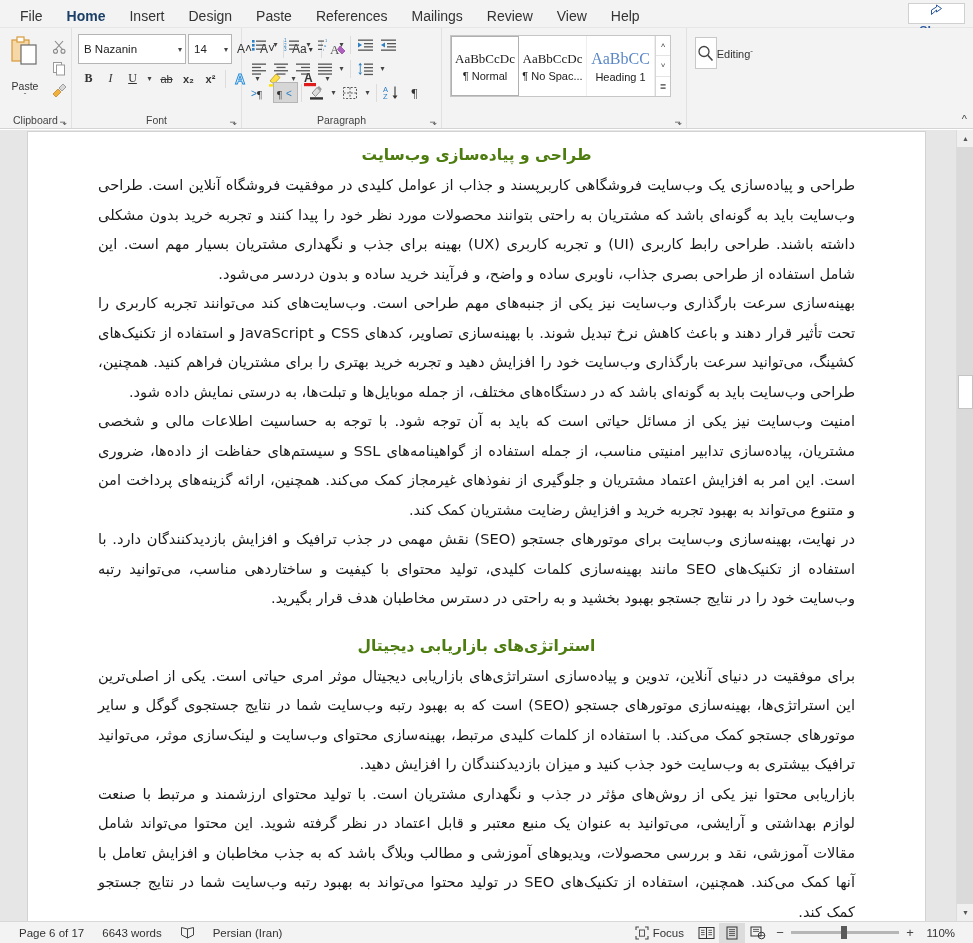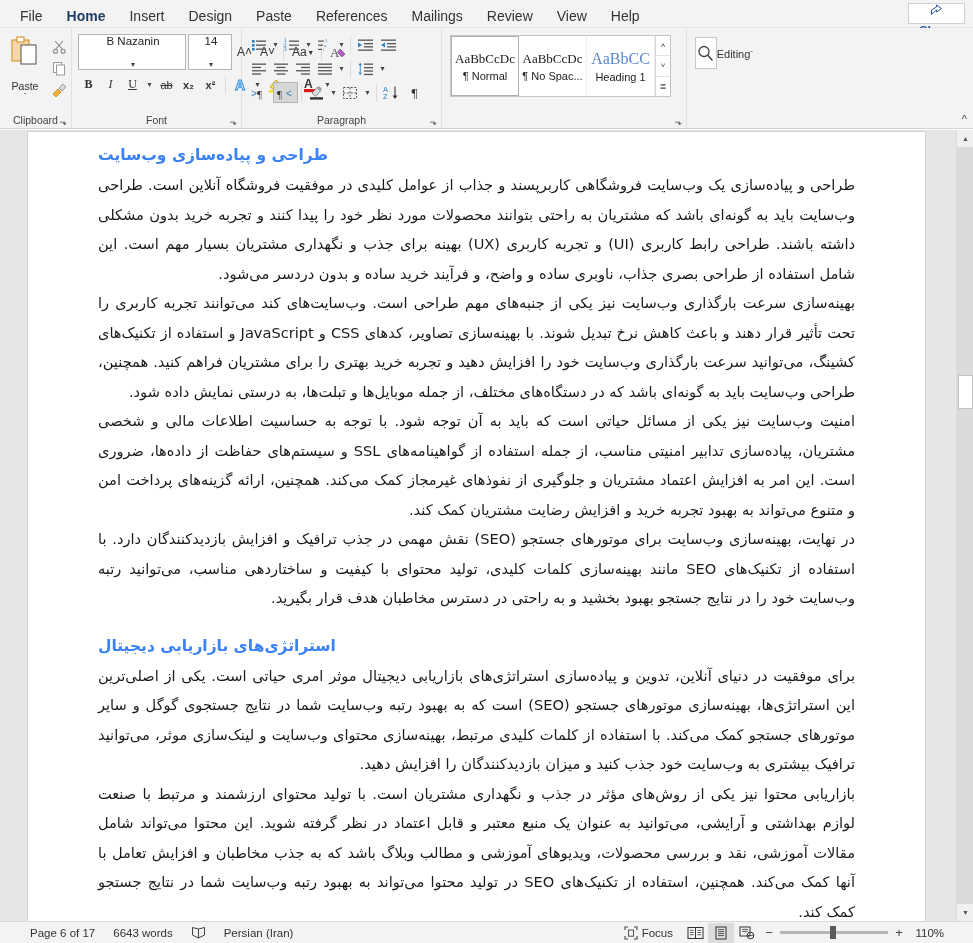--- a/index.html
+++ b/index.html
@@ -96,23 +96,23 @@
     display: flex; flex-direction: column; gap: 2px;
     padding-top: 5px; margin-left: 1px;
   }
   .clip-small { width: 20px; height: 20px; display:flex; align-items:center; justify-content:center; cursor:pointer;}
 
   
   .font-group { width: 170px; }
   .font-row1 { display: flex; align-items: center; gap: 2px; padding: 3px 0 0 2px; }
   .font-row2 { display: flex; align-items: center; gap: 1px; padding: 4px 0 0 2px; }
   .combo {
-    height: 36px; background: #fff; border: 1px solid #b5b5b5;
+    height: 30px; background: #fff; border: 1px solid #b5b5b5;
     display: flex; align-items: center; justify-content: space-between;
-    font-size: 11.5px; color: #222; padding: 0 3px 0 5px; cursor: pointer; flex-direction: column;
+    font-size: 11.5px; color: #222; padding: 0 3px 0 5px; cursor: pointer;
   }
   .combo.font-name { width: 108px; }
   .combo.font-size { width: 44px; }
   .combo .cv { font-size: 8px; color: #444; }
   .btn {
     min-width: 21px; height: 21px;
     display: inline-flex; align-items: center; justify-content: center;
     font-size: 12px; color: #333; cursor: pointer; padding: 0 2px;
     border: 1px solid transparent;
   }
@@ -181,23 +181,23 @@
   }
   .doc-content {
     padding: 8px 70px 0 70px;
     direction: rtl;
     text-align: justify;
   }
   h2.doc-h {
     font-family: "DejaVu Sans", sans-serif;
     font-size: 15.5px;
     font-weight: bold;
-    color: #3b82f6;
+    color: #4d7c0f;
     margin: 6px 0 6px 0;
-    text-align: left;
+    text-align: center;
     direction: rtl;
   }
   p.doc-p {
     font-family: "DejaVu Sans", sans-serif;
     font-size: 14.6px;
     line-height: 29.5px;
     color: #1a1a1a;
     text-align: justify;
     text-align-last: right;
     direction: rtl;
@@ -224,21 +224,21 @@
   }
 
   
   .statusbar {
     position: absolute; left: 0; right: 0; bottom: 0;
     height: 22px;
     background: #f3f3f3;
     border-top: 1px solid #d8d8d8;
     display: flex; align-items: center;
     font-size: 11.5px; color: #333;
-    padding: 0 21px;
+    padding: 0 10px;
   }
   .sb-item { padding: 0 9px; cursor: pointer; white-space: nowrap; display:flex; align-items:center; gap:4px;}
   .sb-spacer { flex: 1; }
   .sb-viewbtn {
     width: 26px; height: 20px; display: flex; align-items: center;
     justify-content: center; cursor: pointer; font-size: 13px; color:#333;
   }
   .sb-viewbtn.active { background: #dcdcdc; }
   .zoom-wrap { display: flex; align-items: center; gap: 6px; padding: 0 8px 0 4px; }
   .zoom-sign { font-size: 13px; color: #444; cursor: pointer; width: 10px; text-align: center; }

